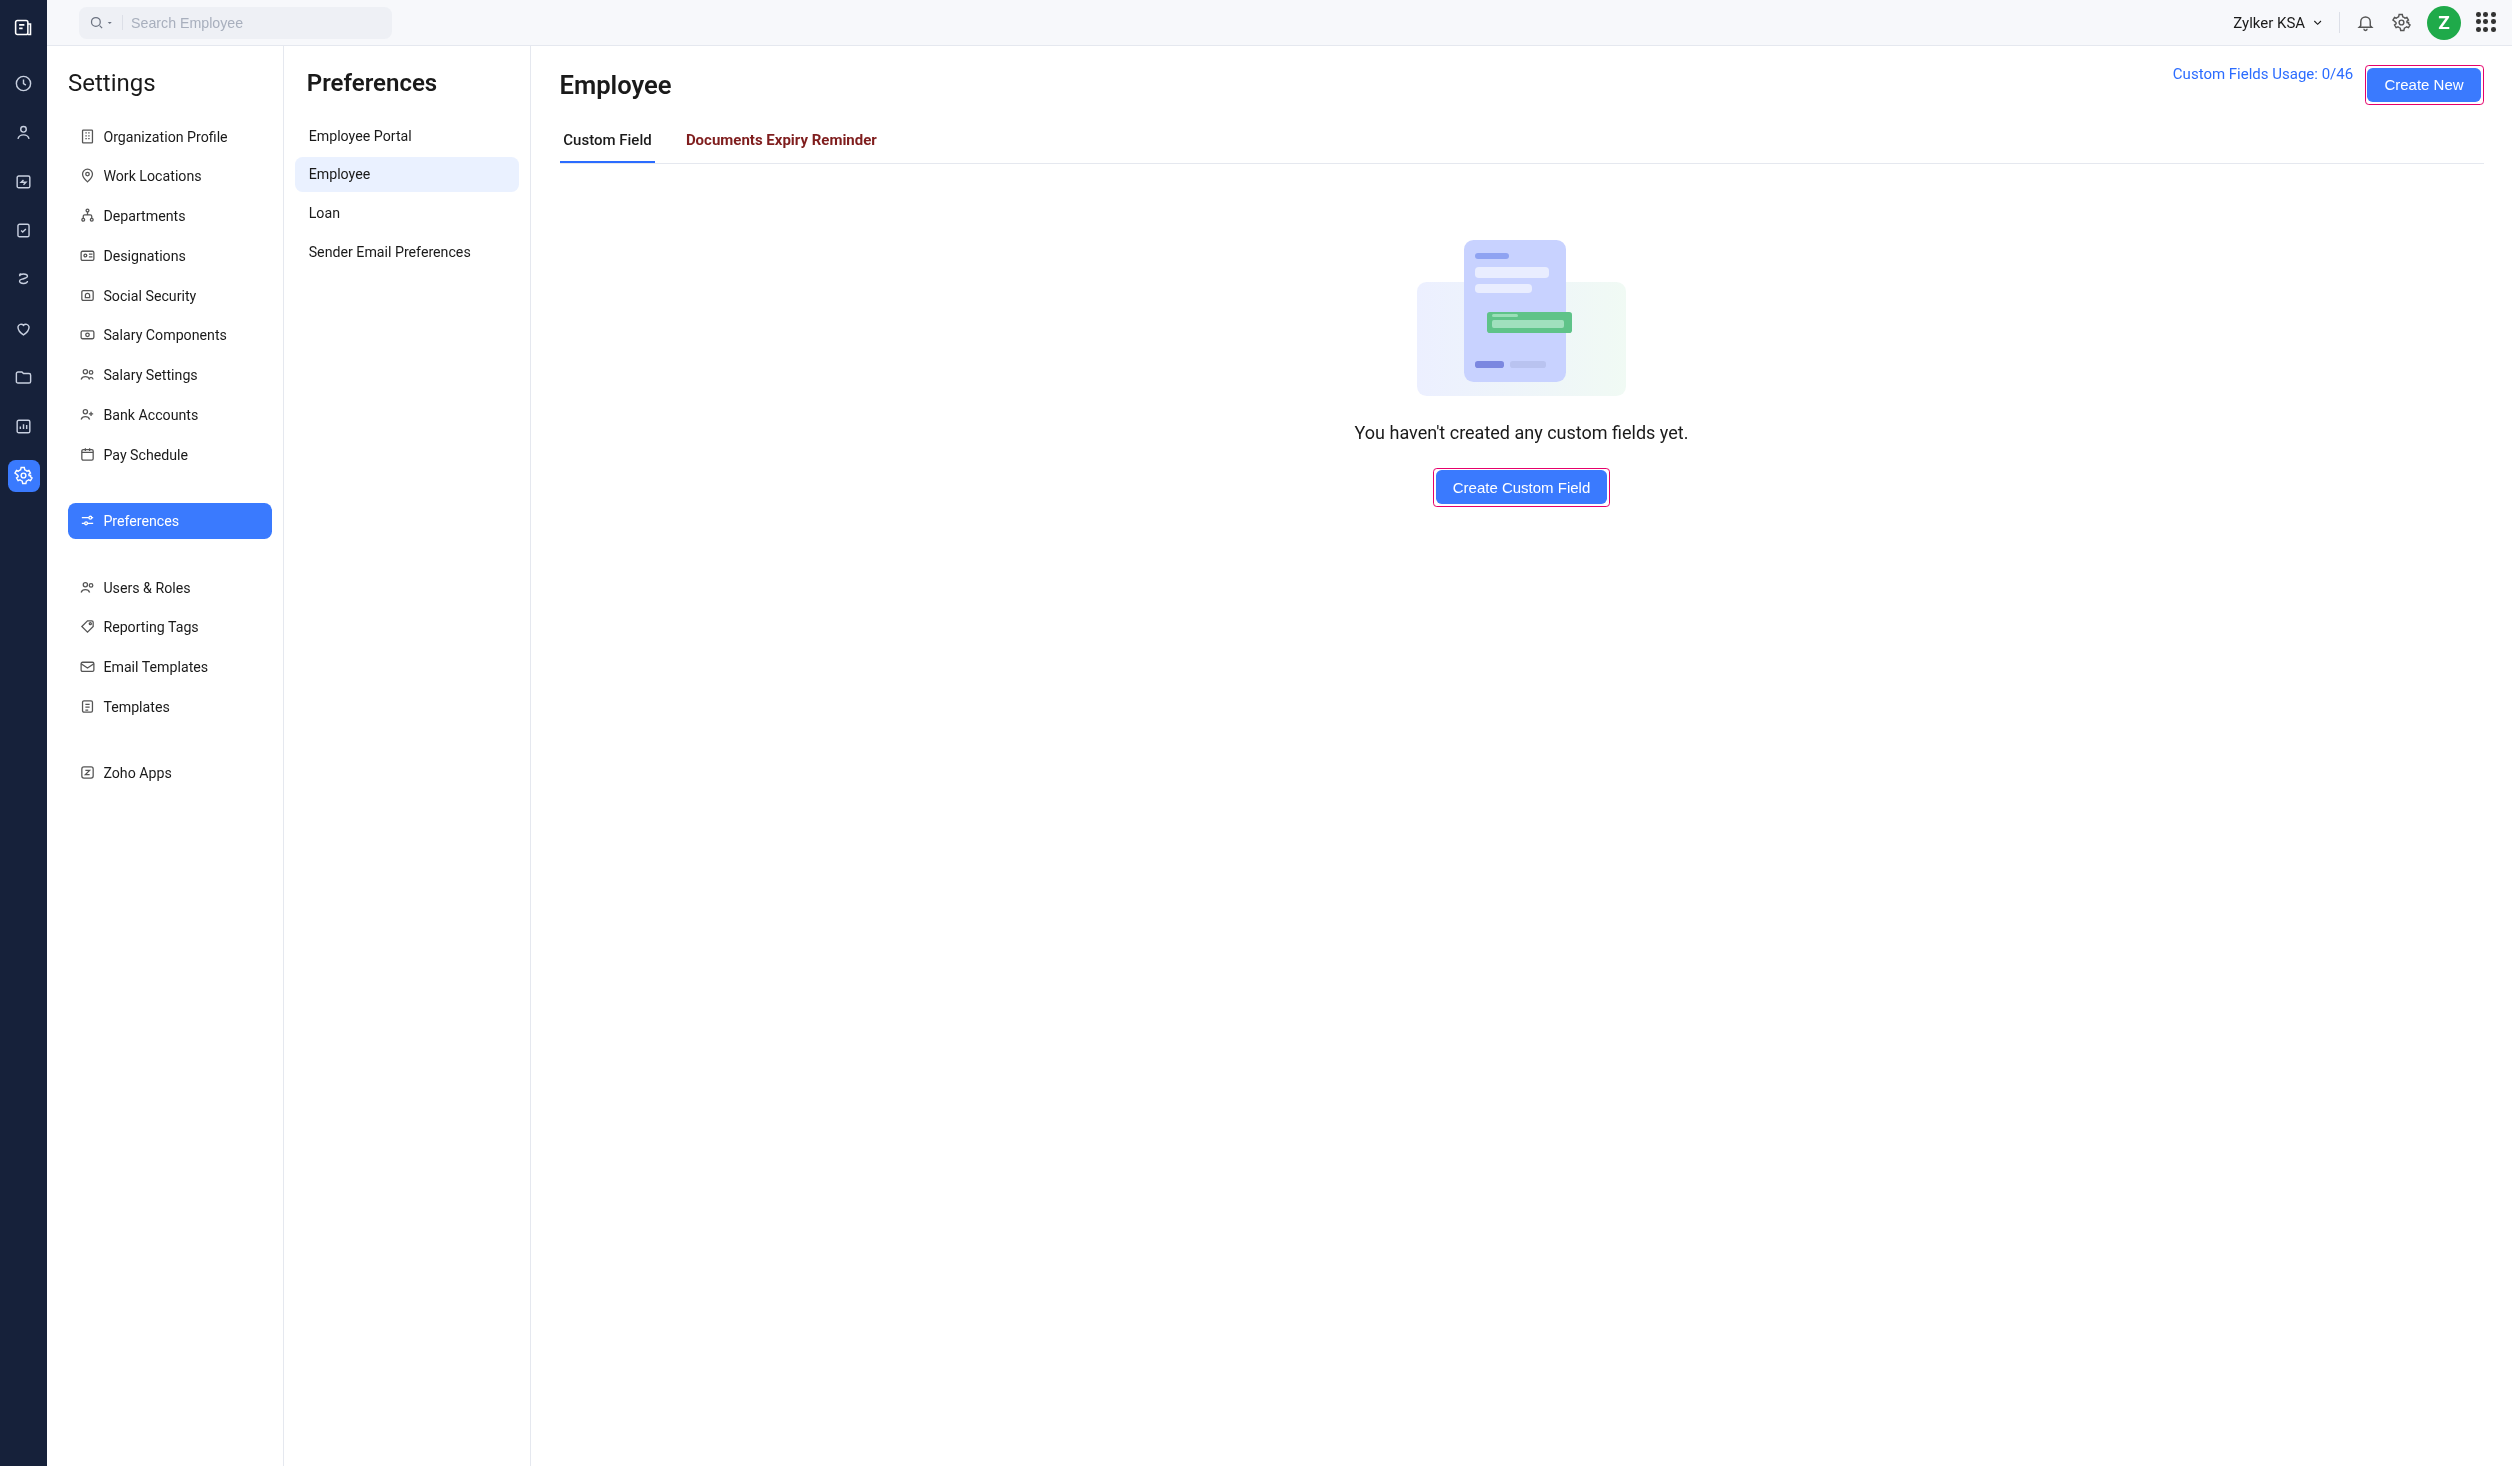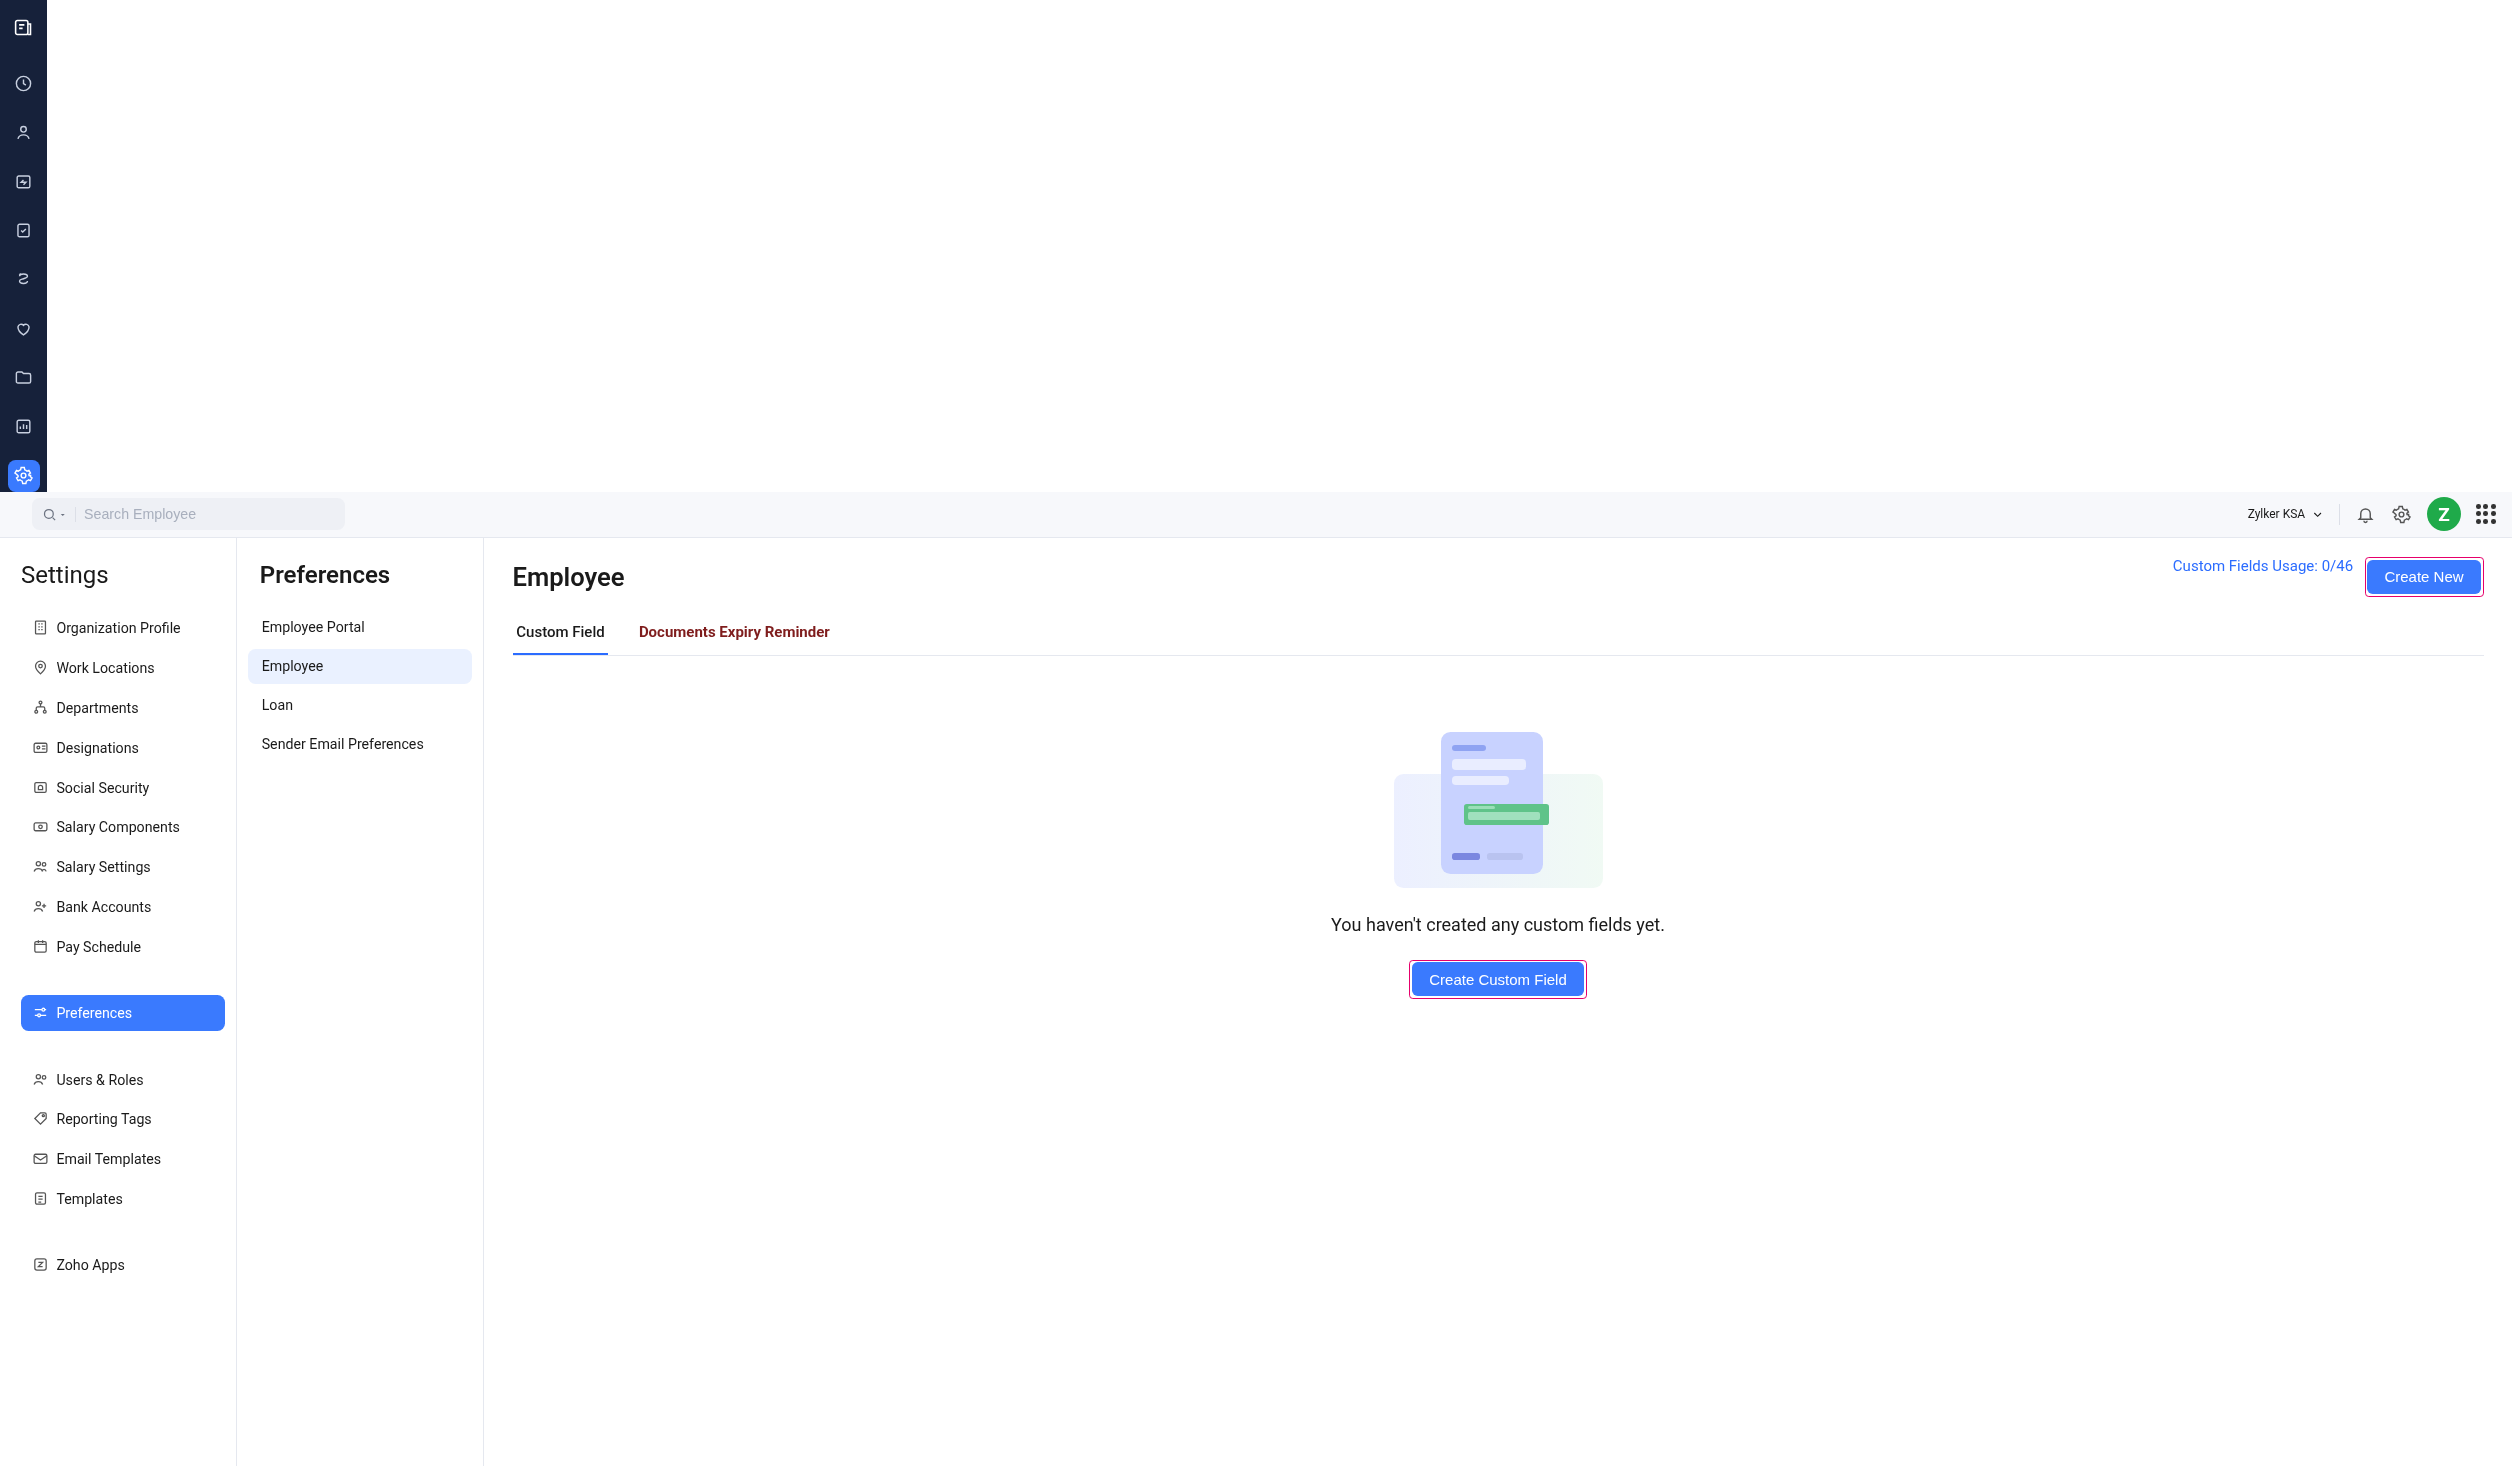--- a/index.html
+++ b/index.html
@@ -2,21 +2,21 @@
 <html style="font-size:15px"><head>
 <meta charset="utf-8">
 <style>
 * { box-sizing: border-box; margin: 0; padding: 0; }
 body {
   font-family: -apple-system, BlinkMacSystemFont, "Segoe UI", Roboto, sans-serif;
   background: #fff;
   color: #1a1a1a;
   font-size: 13.3px;
 }
-.app { display: flex; height: 100vh; min-height: 770px; flex-direction: column; }
+.app { display: flex; height: 100vh; min-height: 770px; }
 
 .rail {
   width: 47px;
   background: #16213a;
   display: flex;
   flex-direction: column;
   align-items: center;
   padding-top: 11.4px;
   gap: 17px;
 }
@@ -48,21 +48,21 @@
   padding: 0 9.5px;
   width: 313px;
 }
 .search-wrap .icon-slot { color: #6b7280; display:flex; align-items:center; gap:1.9px; padding-right:7.6px; border-right:0.9px solid #dcdfe7; margin-right:7.6px; }
 .search-input {
   border: none; outline: none; background: transparent;
   font-size: 14.2px; color: #333; flex:1;
 }
 .search-input::placeholder { color: #a8afbd; }
 .topbar-right { margin-left:auto; display:flex; align-items:center; gap:15px; }
-.org-switch { font-size: 12px; color:#1a1a1a; display:flex; align-items:center; gap:5.7px; cursor:pointer; }
+.org-switch { font-size: 15px; color:#1a1a1a; display:flex; align-items:center; gap:5.7px; cursor:pointer; }
 .top-icon { color:#555; cursor:pointer; width:21px; height:21px; display:flex; align-items:center; justify-content:center; }
 .divider-v { width:0.9px; height:21px; background:#dcdfe7; }
 .avatar { width:34px; height:34px; border-radius:50%; background:#1faa4a; color:#fff; font-weight:700; font-size:19px; display:flex; align-items:center; justify-content:center; }
 .apps-grid { width:21px; height:21px; display:grid; grid-template-columns:repeat(3,4.7px); grid-template-rows:repeat(3,4.7px); gap:2.8px; cursor:pointer; }
 .apps-grid span { background:#333; border-radius:50%; }
 
 .body { flex:1; display:flex; overflow:hidden; }
 .col-settings {
   width: 237px;
   border-right: 0.9px solid #e5e8ef;

